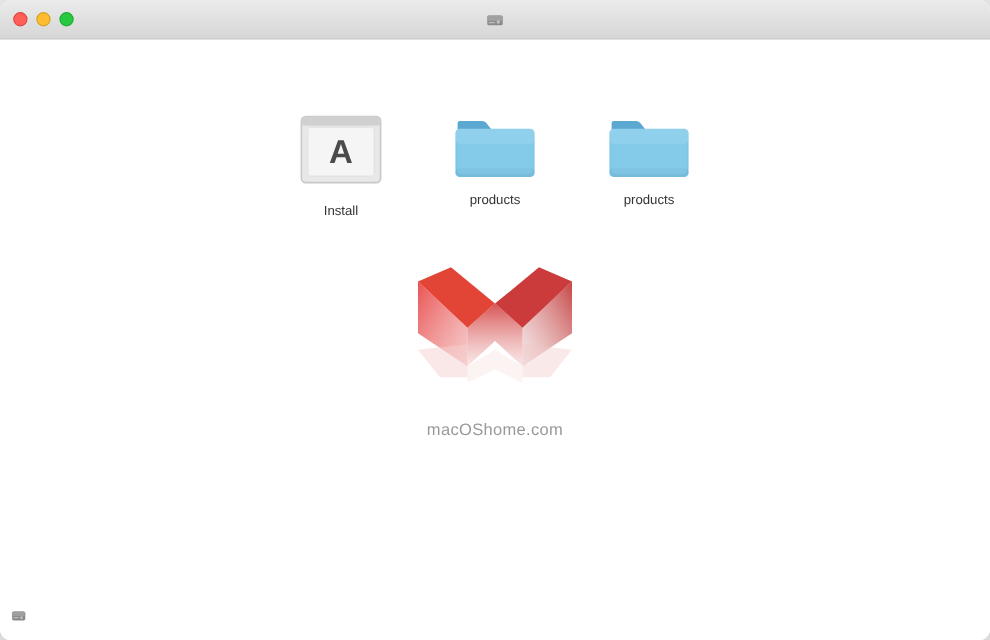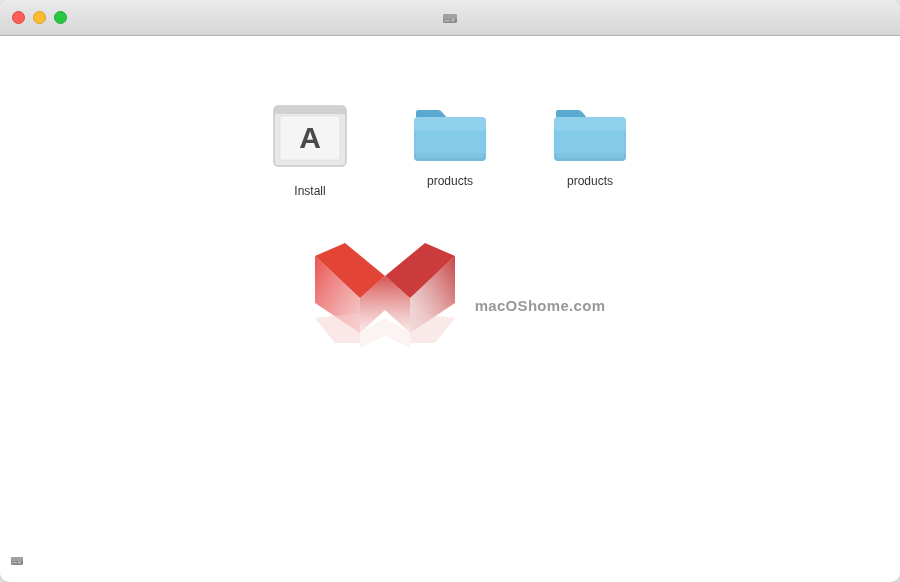--- a/index.html
+++ b/index.html
@@ -109,24 +109,23 @@
 
     
     .folder-icon {
       width: 80px;
       height: 70px;
     }
 
     
     .gmail-section {
       display: flex;
-      flex-direction: row;
+      flex-direction: column;
       align-items: center;
       margin-top: 30px;
-      font-weight: bold;
     }
 
     .gmail-logo {
       width: 180px;
       height: 150px;
     }
 
     .gmail-label {
       font-size: 15px;
       color: #999;

